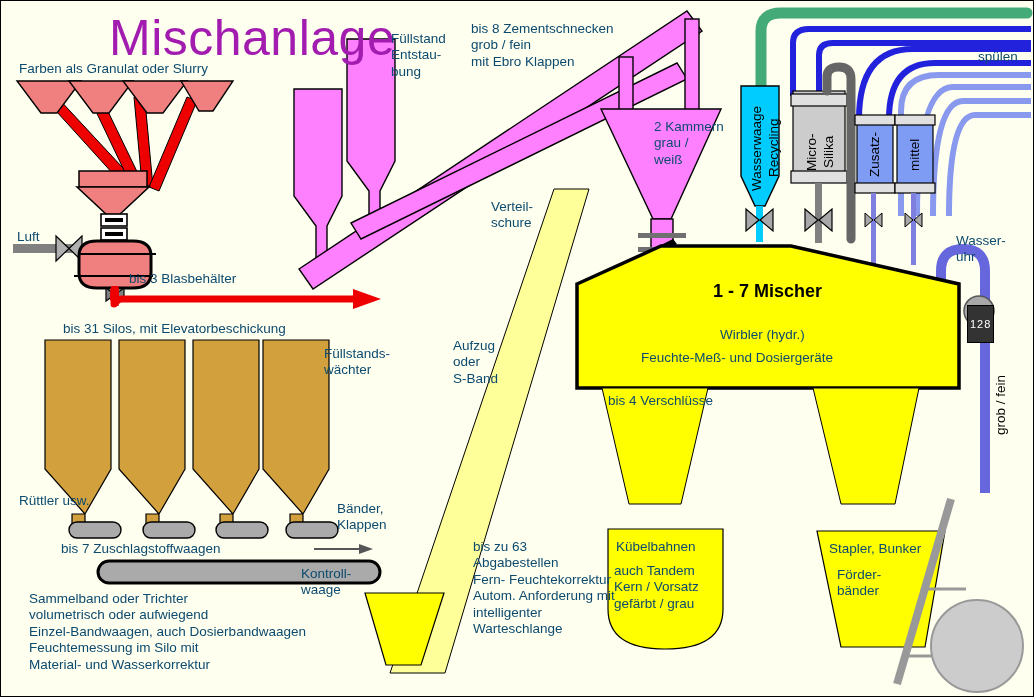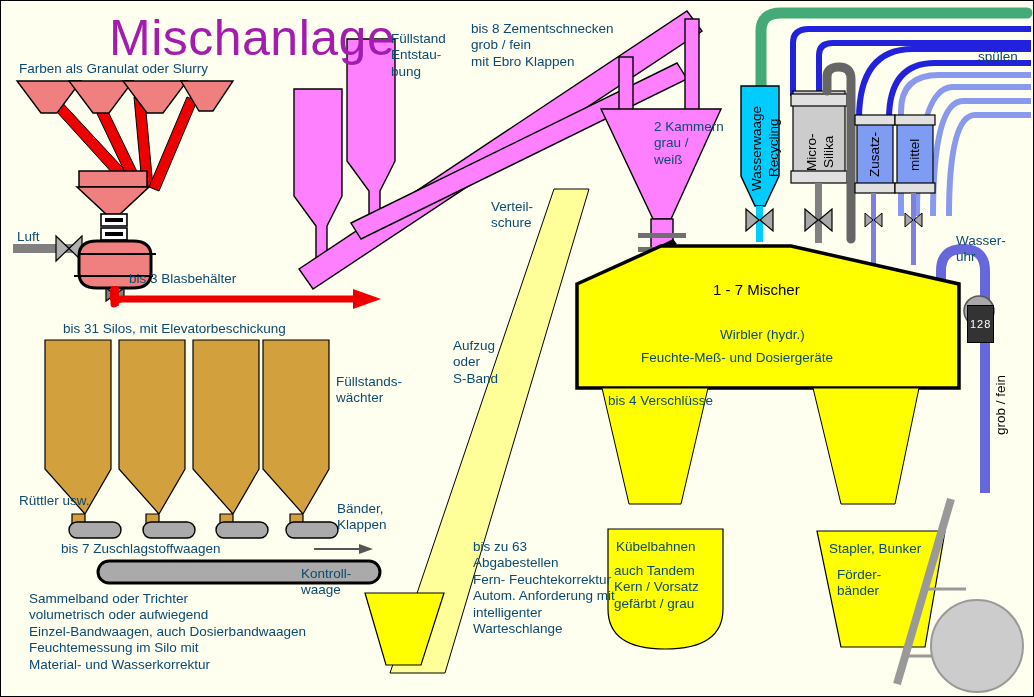--- a/index.html
+++ b/index.html
@@ -42,22 +42,22 @@
     writing-mode:vertical-rl;
     transform:rotate(180deg);
     white-space:pre;
     text-align:center;
     line-height:1.25;
     color:#000;
     font-family:"Liberation Sans", sans-serif;
   }
   .mixer-title{
     position:absolute;
-    font-size:15px;
-    font-weight:normal;
+    font-size:18px;
+    font-weight:bold;
     color:#000;
     white-space:pre;
   }
   .meter-num{
     position:absolute;
     font-size:11px;
     font-family:"Liberation Sans", sans-serif;
     color:#ffffff;
     background:#333;
     border:1px solid #000;
@@ -279,21 +279,21 @@
 Entstau-
 bung</div>
   <div class="lbl" style="left:470px; top:20px;">bis 8 Zementschnecken
 grob / fein
 mit Ebro Klappen</div>
   <div class="lbl" style="left:620px; top:118px;margin-left:33px;">2 Kammern
 grau /
 weiß</div>
 
   <div class="lbl" style="left:62px; top:320px;">bis 31 Silos, mit Elevatorbeschickung</div>
-  <div class="lbl" style="left:335px; top:345px;margin-top:28px;">Füllstands-
+  <div class="lbl" style="left:323px; top:345px;">Füllstands-
 wächter</div>
   <div class="lbl" style="left:18px; top:492px;">Rüttler usw.</div>
   <div class="lbl" style="left:336px; top:500px;">Bänder,
 Klappen</div>
   <div class="lbl" style="left:60px; top:540px;">bis 7 Zuschlagstoffwaagen</div>
   <div class="lbl" style="left:300px; top:565px;">Kontroll-
 waage</div>
   <div class="lbl" style="left:28px; top:590px;">Sammelband oder Trichter
 volumetrisch oder aufwiegend
 Einzel-Bandwaagen, auch Dosierbandwaagen

